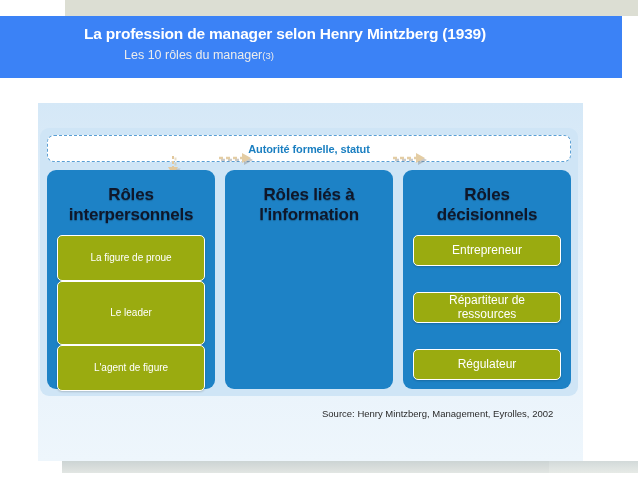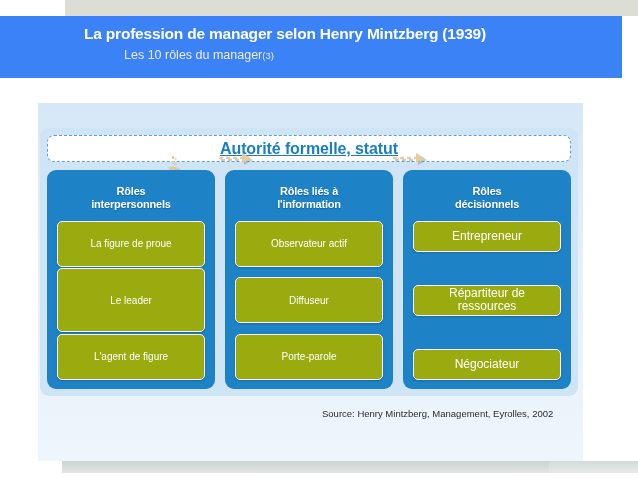--- a/index.html
+++ b/index.html
@@ -82,24 +82,23 @@
     background: #ffffff;
     border: 1.5px dashed #5a9fd4;
     border-radius: 7px;
     box-sizing: border-box;
     display: flex;
     align-items: center;
     justify-content: center;
   }
   .authority-box .label {
     color: #1a7fc1;
-    font-size: 16px;
+    font-size: 11px;
     font-weight: bold;
     letter-spacing: -0.1px;
-    text-decoration: underline;
   }
 
   
   .down-arrow {
     position: absolute;
     left: 128px; top: 28px; width: 16px; height: 26px;
   }
 
   
   .columns {
@@ -112,22 +111,22 @@
     width: 168px;
     background: #1d82c6;
     border-radius: 9px;
     box-sizing: border-box;
     padding: 9px 10px 9px 10px;
     display: flex;
     flex-direction: column;
     position: relative;
   }
   .column .col-title {
-    color: #ffffff;
-    font-size: 11px;
+    color: #0f172a;
+    font-size: 17px;
     font-weight: bold;
     line-height: 1.18;
     text-align: center;
     margin: 6px 0 10px 0;
     letter-spacing: -0.2px;
     text-shadow: 0 1px 1px rgba(0,0,0,0.25);
   }
   .column .col-items {
     flex: 1;
     display: flex;
@@ -211,36 +210,31 @@
         <div class="role-box" style="height:64px">Le leader</div>
         <div class="role-box" style="height:46px">L'agent de figure</div>
       </div>
     </div>
 
     <div class="column col-2">
       <div class="col-title">
         <span>Rôles liés à</span><br>
         <span>l'information</span>
       </div>
-      <div class="col-items">
-        <div class="role-box" style="height:46px">Observateur actif</div>
-        <div class="role-box" style="height:46px">Diffuseur</div>
-        <div class="role-box" style="height:46px">Porte-parole</div>
-      </div>
     </div>
 
     <div class="column col-3">
       <div class="col-title">
         <span>Rôles</span><br>
         <span>décisionnels</span>
       </div>
       <div class="col-items">
         <div class="role-box" style="height:31px">Entrepreneur</div>
         <div class="role-box" style="height:31px">Répartiteur de ressources</div>
-        <div class="role-box" style="height:31px">Négociateur</div>
+        <div class="role-box" style="height:31px">Régulateur</div>
       </div>
     </div>
 
   </div>
 
   <svg class="col-arrow a1" viewBox="0 0 38 14">
     <g transform="translate(2,2)">
       <path d="M0 6 L24 6" stroke="#8a8a8a" stroke-width="2.5" stroke-dasharray="4 3" fill="none" opacity="0.45"></path>
       <path d="M23 1 L32 6 L23 11 Z" fill="#8a8a8a" opacity="0.45"></path>
     </g>

